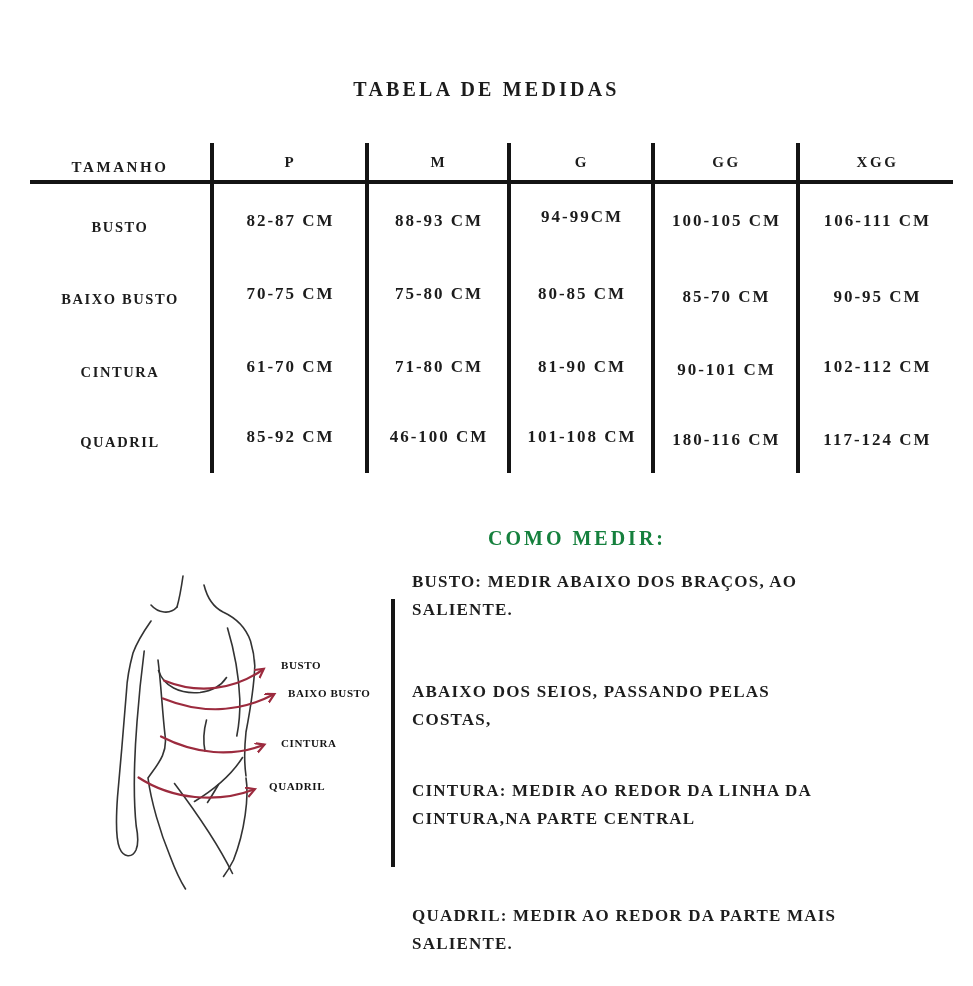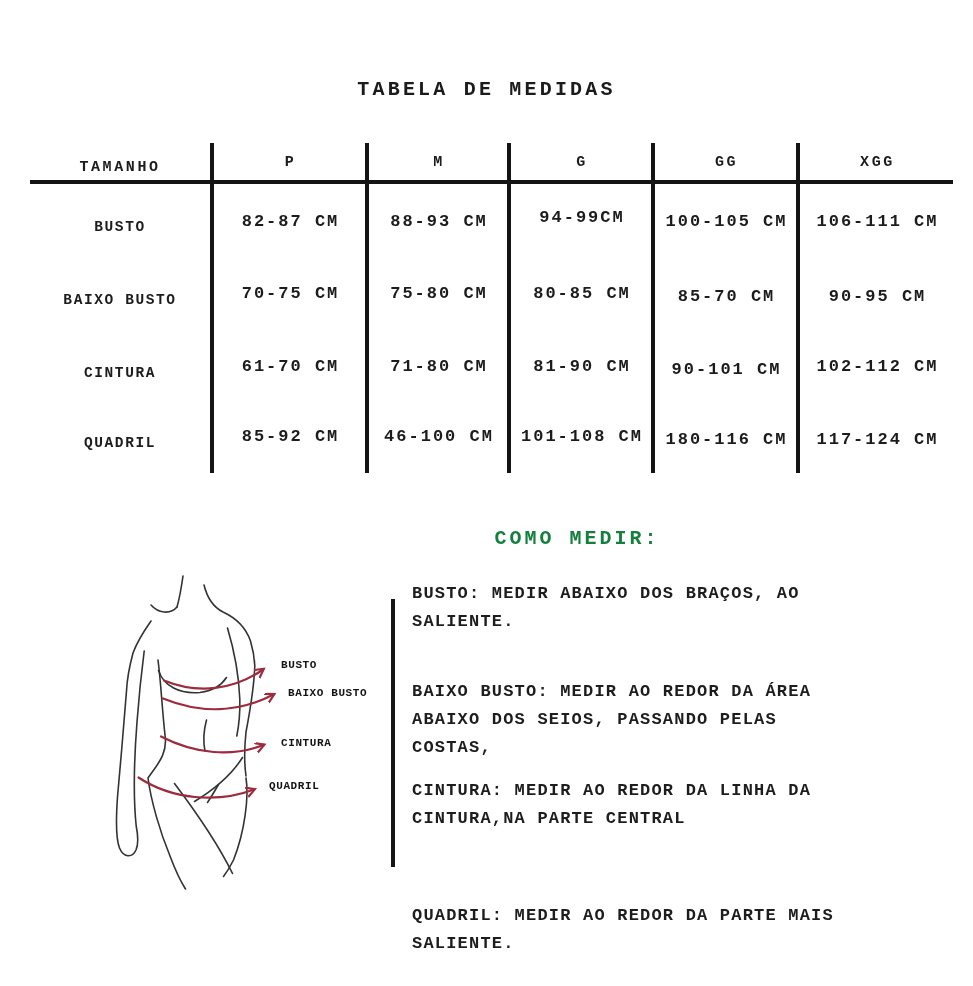--- a/index.html
+++ b/index.html
@@ -1,20 +1,20 @@
 <!DOCTYPE html>
 <html><head>
 <meta charset="utf-8">
 <style>
   html,body{margin:0;padding:0;background:#ffffff;}
   .page{
     position:relative;
     width:973px;height:986px;
     background:#ffffff;
-    font-family:Liberation Mono, monospace;
+    font-family:Liberation Serif, serif;
     color:#1b1b1b;
     overflow:hidden;
   }
   
   .main-title{
     position:absolute;left:0;top:78px;width:973px;
     text-align:center;
     font-size:20px;font-weight:700;letter-spacing:3.2px;
     color:#1b1b1b;
   }
@@ -40,21 +40,21 @@
     position:absolute;left:392px;top:527px;width:370px;
     text-align:center;
     font-size:20px;font-weight:700;letter-spacing:3px;color:#15803d;
   }
   .vrule{position:absolute;left:391px;top:599px;width:4px;height:268px;background:#151515;}
   .para{
     position:absolute;left:412px;width:545px;
     font-size:17px;font-weight:700;letter-spacing:1.2px;line-height:28px;color:#1d1d1d;
   }
   .para div{white-space:nowrap;}
-  .p1{top:580px}.p2{top:678px}.p3{top:777px}.p4{top:902px}
+  .p1{top:568px}.p2{top:678px}.p3{top:777px}.p4{top:902px}
   
   .figure-svg{position:absolute;left:70px;top:560px;}
   .fig-label{
     position:absolute;
     font-size:11px;font-weight:700;letter-spacing:0.6px;color:#141414;white-space:nowrap;
   }
   .fl-busto{left:281px;top:659px;}
   .fl-baixo{left:288px;top:687px;}
   .fl-cintura{left:281px;top:737px;}
   .fl-quadril{left:269px;top:780px;}
@@ -147,21 +147,20 @@
   <div class="fig-label fl-cintura">CINTURA</div>
   <div class="fig-label fl-quadril">QUADRIL</div>
 
   <div class="vrule"></div>
 
   <div class="para p1">
     <div>BUSTO: MEDIR ABAIXO DOS BRAÇOS, AO</div>
     <div>SALIENTE.</div>
   </div>
   <div class="para p2">
-    <div>BAIXO BUSTO: MEDIR AO REDOR DA ÁREA</div>
     <div>ABAIXO DOS SEIOS, PASSANDO PELAS</div>
     <div>COSTAS,</div>
   </div>
   <div class="para p3">
     <div>CINTURA: MEDIR AO REDOR DA LINHA DA</div>
     <div>CINTURA,NA PARTE CENTRAL</div>
   </div>
   <div class="para p4">
     <div>QUADRIL: MEDIR AO REDOR DA PARTE MAIS</div>
     <div>SALIENTE.</div>

